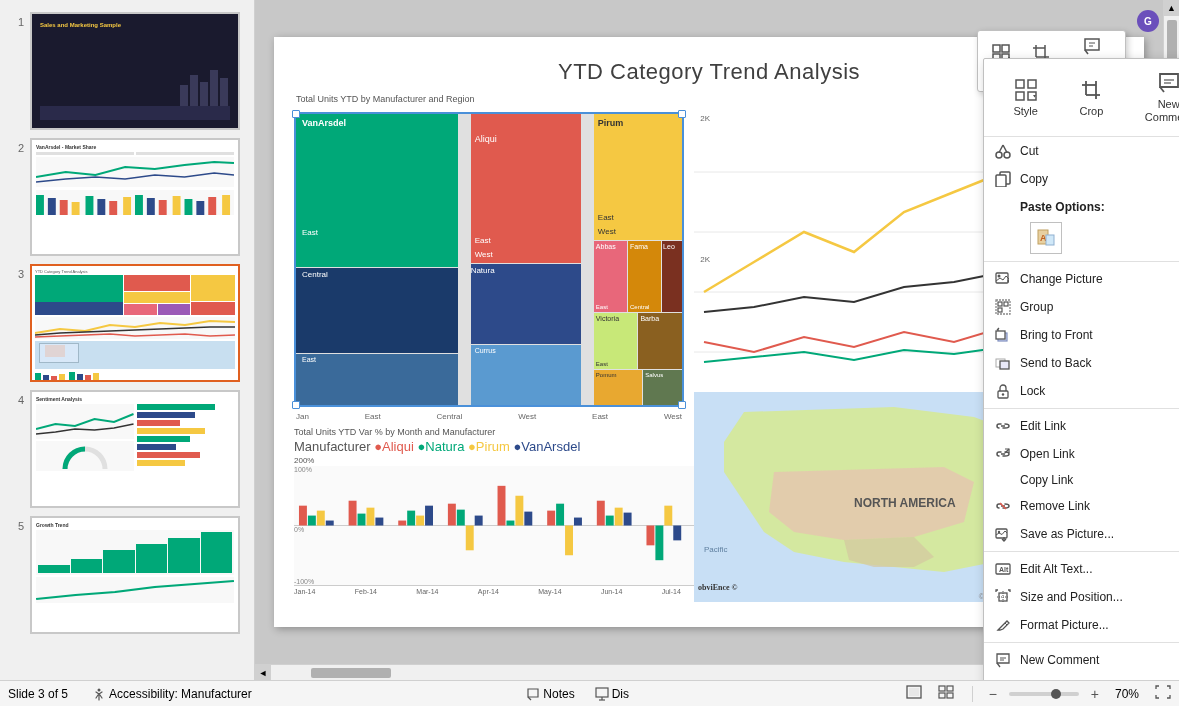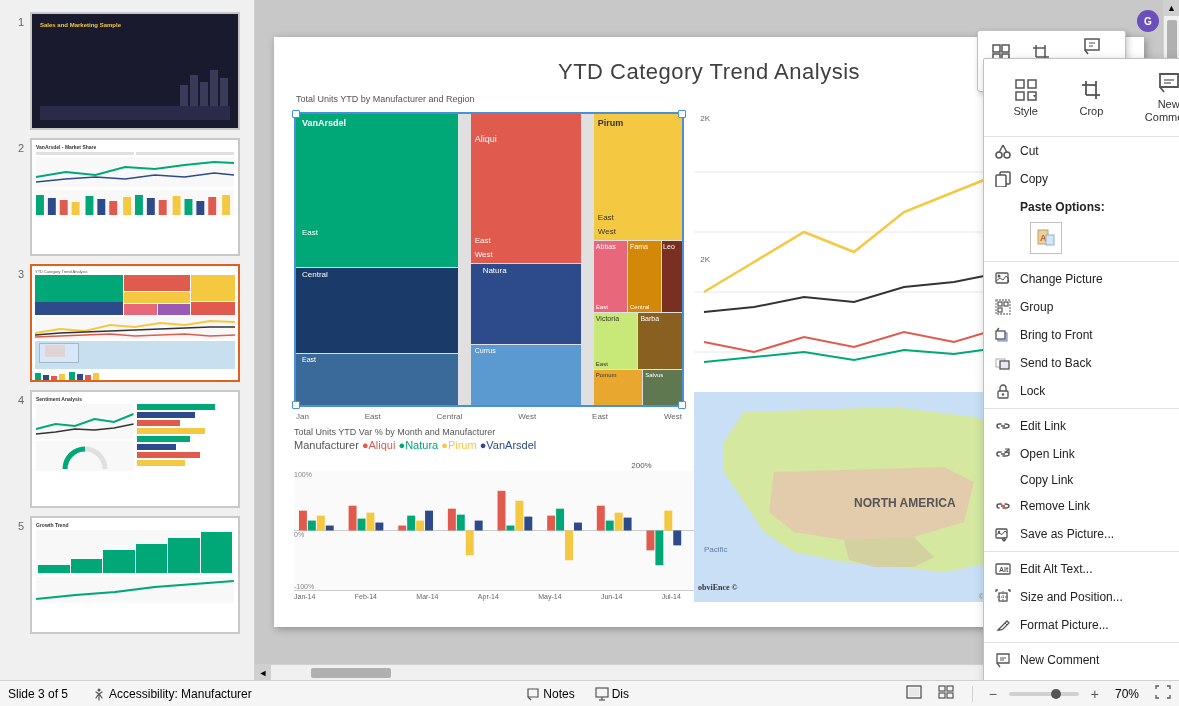--- a/index.html
+++ b/index.html
@@ -281,21 +281,21 @@
             </div>
           </div>
 
           <div style="flex:1.5;display:flex;flex-direction:column;gap:1px;">
             <div style="flex:1.5;background:#e05a4e;position:relative;">
               <span style="position:absolute;top:20px;left:4px;color:white;font-size:9px;font-weight:normal;">Aliqui</span>
               <span style="position:absolute;bottom:18px;left:4px;color:white;font-size:8px;">East</span>
               <span style="position:absolute;bottom:4px;left:4px;color:white;font-size:8px;">West</span>
             </div>
             <div style="flex:0.8;background:#2d4a8a;position:relative;">
-              <span style="position:absolute;top:2px;left:12px;color:white;font-size:8px;">Natura</span>
+              <span style="position:absolute;top:2px;left:0;color:white;font-size:8px;">Natura</span>
             </div>
             <div style="flex:0.6;background:#5a9ad0;position:relative;">
               <span style="position:absolute;top:2px;left:4px;color:white;font-size:7px;">Currus</span>
             </div>
           </div>
 
           <div style="flex:1.2;display:flex;flex-direction:column;gap:1px;">
             <div style="flex:1.8;background:#f5c842;position:relative;">
               <span style="position:absolute;top:4px;left:4px;color:#333;font-size:9px;font-weight:bold;">Pirum</span>
               <span style="position:absolute;bottom:18px;left:4px;color:#333;font-size:8px;">East</span>
@@ -350,22 +350,22 @@
         </div>
 
         <div class="handle" style="top:-4px;left:-4px;"></div>
         <div class="handle" style="top:-4px;right:-4px;"></div>
         <div class="handle" style="bottom:-4px;left:-4px;"></div>
         <div class="handle" style="bottom:-4px;right:-4px;"></div>
       </div>
 
       <div style="position:absolute;top:390px;left:20px;width:695px;height:165px;">
         <div style="font-size:9px;color:#555;margin-bottom:2px;">Total Units YTD Var % by Month and Manufacturer</div>
-        <div style="font-size:11px;color:#555;margin-bottom:10px;">Manufacturer <span style="color:#e05a4e;">●Aliqui</span> <span style="color:#00a878;">●Natura</span> <span style="color:#f5c842;">●Pirum</span> <span style="color:#2d4a8a;">●VanArsdel</span></div>
-        <div style="font-size:8px;color:#555;margin-bottom:1px;text-align:center;">200%</div>
+        <div style="font-size:13px;color:#555;margin-bottom:2px;">Manufacturer <span style="color:#e05a4e;">●Aliqui</span> <span style="color:#00a878;">●Natura</span> <span style="color:#f5c842;">●Pirum</span> <span style="color:#2d4a8a;">●VanArsdel</span></div>
+        <div style="font-size:8px;color:#555;margin-bottom:1px;">200%</div>
         <div style="height:120px;background:#fafafa;position:relative;border-bottom:1px solid #ccc;">
           
           <svg width="100%" height="100%" viewBox="0 0 700 120" preserveAspectRatio="none">
 
             <line x1="0" y1="60" x2="700" y2="60" stroke="#ccc" stroke-width="1"></line>
 
             <rect x="5" y="40" width="8" height="20" fill="#e05a4e"></rect>
             <rect x="14" y="50" width="8" height="10" fill="#00a878"></rect>
             <rect x="23" y="45" width="8" height="15" fill="#f5c842"></rect>
             <rect x="32" y="55" width="8" height="5" fill="#2d4a8a"></rect>

